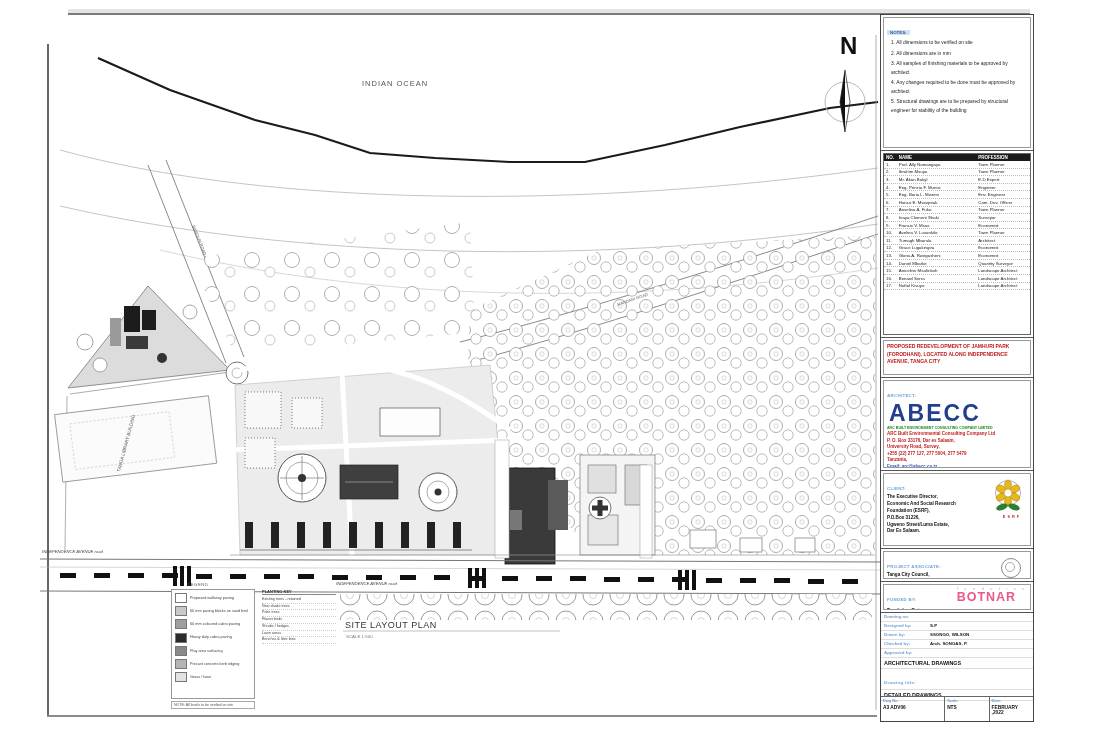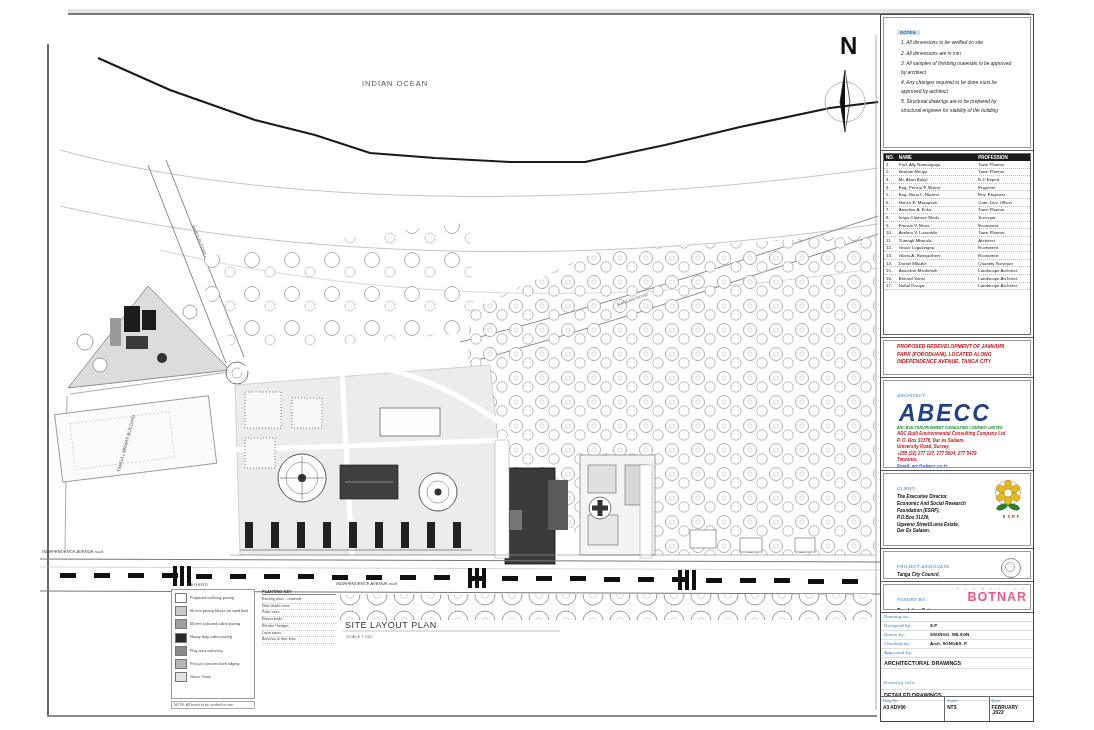--- a/index.html
+++ b/index.html
@@ -23,21 +23,21 @@
   .legend-note{position:absolute;left:1px;top:119px;width:84px;border:1px solid #aaa;background:#fff;
                font-size:3.6px;color:#555;padding:1px 2px;box-sizing:border-box;}
   .key-box{position:absolute;left:92px;top:7px;width:74px;background:transparent;}
   .key-title{font-size:4px;color:#333;font-weight:bold;border-bottom:0.5px solid #888;margin-bottom:2px;}
   .key-line{font-size:3.7px;color:#444;line-height:1.55;border-bottom:0.5px dotted #ccc;}
 
   
   .tblock{position:absolute;left:880px;top:14px;width:154px;height:708px;border:1px solid #444;
           background:#fff;box-sizing:border-box;z-index:5;display:flex;flex-direction:column;}
   .tsec{border-bottom:1px solid #555;box-sizing:border-box;position:relative;overflow:hidden;}
-  .inner{border:0.5px solid #999;margin:2px;padding:2px 13px;box-sizing:border-box;height:calc(100% - 4px);overflow:hidden;font-style:italic;}
+  .inner{border:0.5px solid #999;margin:2px;padding:2px 3px;box-sizing:border-box;height:calc(100% - 4px);overflow:hidden;}
   .bluehead{color:#6f9fd8;font-size:4.4px;font-weight:bold;letter-spacing:.3px;}
   .bluetag{display:inline-block;background:#cfe0f4;color:#33618f;font-size:4.4px;font-weight:bold;padding:0 3px;}
   
   .sec-notes{height:136px;}
   .note-line{font-size:4.9px;color:#222;line-height:1.75;margin:1px 0 2px 4px;}
   
   .sec-table{height:187px;}
   .ttable{border:0.5px solid #666;margin:2px;height:calc(100% - 4px);box-sizing:border-box;}
   .thead{display:flex;background:#1b1b1b;color:#fff;font-weight:bold;font-size:4.5px;padding:1px 2px;}
   .trow{display:flex;font-size:4.35px;color:#222;border-bottom:0.5px dotted #bbb;padding:0.8px 2px;}
@@ -59,21 +59,21 @@
   .flower{position:absolute;right:8px;top:8px;}
   .esrf-cap{position:absolute;right:12px;top:44px;font-size:3.8px;color:#b03030;letter-spacing:2px;font-weight:bold;}
   
   .sec-assoc{height:33px;}
   .assoc-line{color:#111;font-size:4.6px;font-weight:bold;line-height:1.45;}
   .council-logo{position:absolute;right:12px;top:9px;width:18px;height:18px;border:1.5px solid #8a8a8a;border-radius:50%;}
   .council-logo::after{content:"";position:absolute;left:3px;top:3px;width:8px;height:8px;border:1px solid #aaa;border-radius:50%;}
   
   .sec-funded{height:31px;}
   .funder-name{color:#111;font-size:4.8px;font-weight:bold;margin-top:3px;}
-  .botnar{position:absolute;right:6px;top:4px;text-align:right;}
+  .botnar{position:absolute;right:6px;top:4px;text-align:left;}
   .botnar-top{color:#f0a0b8;font-style:italic;font-size:4.4px;letter-spacing:2.5px;}
   .botnar-main{color:#e85b86;font-weight:800;font-size:12.5px;letter-spacing:1px;line-height:1;}
   
   .sec-partner{height:28px;}
   .innovex{position:absolute;right:8px;top:8px;display:flex;align-items:center;color:#1f2a60;font-weight:800;font-size:10.5px;letter-spacing:.5px;}
   .innovex i{display:inline-block;width:6px;height:6px;border:2px solid #1f2a60;background:#f4c400;border-radius:50%;margin:0 1px;}
   
   .sec-dinfo{flex:1;border-bottom:none;}
   .dinfo-row{display:flex;font-size:4.4px;border-bottom:0.5px solid #ddd;padding:0.8px 3px;min-height:6.5px;}
   .dinfo-row span:first-child{color:#6f9fd8;font-weight:bold;width:46px;flex:none;}

